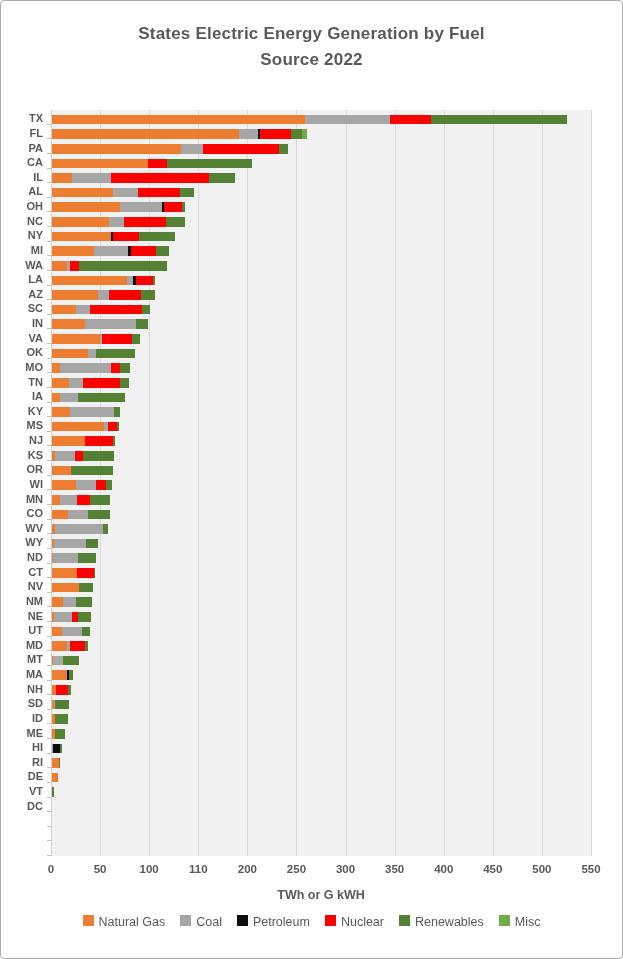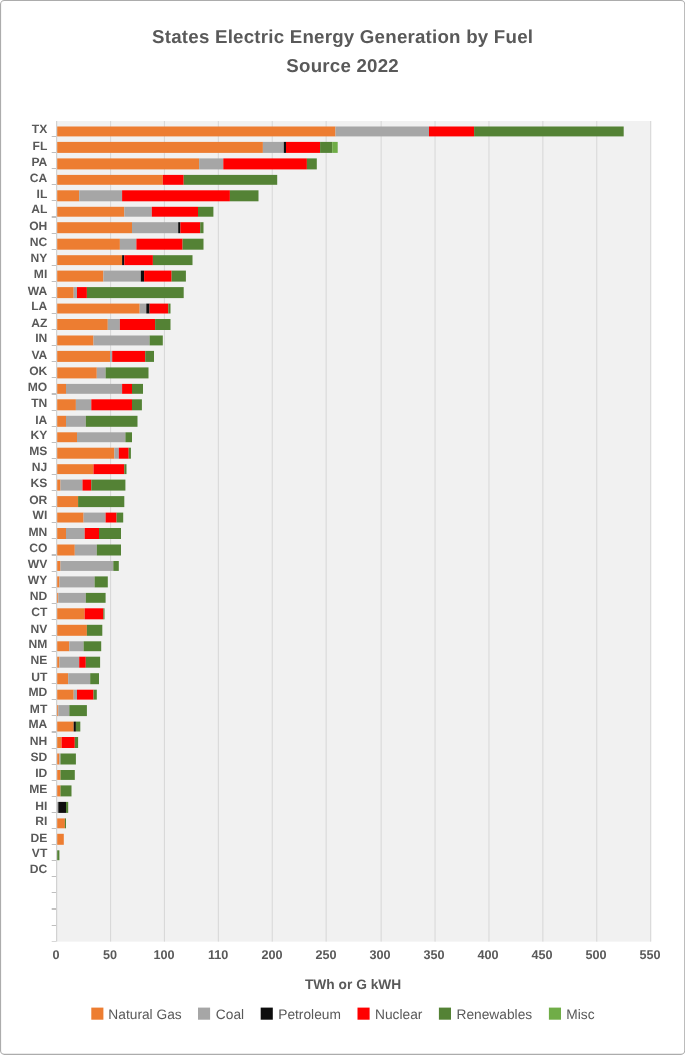--- a/index.html
+++ b/index.html
@@ -9,21 +9,21 @@
   .grid-line{position:absolute;top:0;width:1px;height:100%;background:#D9D9D9;}
   .ticks{position:absolute;left:-5px;top:0;width:4px;height:100%;
          background:repeating-linear-gradient(to bottom,transparent 0px,transparent 13.63px,#BFBFBF 13.63px,#BFBFBF 14.63px);}
   .row{position:relative;height:14.627px;display:flex;align-items:flex-end;}
   .row-label{position:absolute;left:-49px;width:40px;text-align:right;font-size:11px;font-weight:bold;color:#595959;line-height:1;}
   .seg{height:9.7px;flex:none;}
   .xaxis{position:relative;margin-left:50px;width:540px;height:16px;margin-top:7px;}
   .xaxis span{position:absolute;transform:translateX(-50%);font-size:11.5px;font-weight:bold;color:#595959;}
   .xlabel{margin-left:50px;width:540px;text-align:center;font-size:12.5px;font-weight:bold;color:#595959;margin-top:9px;}
   .legend{display:flex;justify-content:center;align-items:center;gap:15px;margin-top:13px;font-size:12.5px;color:#595959;}
-  .legend-item{display:flex;align-items:center;gap:5px;white-space:nowrap;}
+  .legend-item{display:flex;align-items:flex-start;gap:5px;white-space:nowrap;}
   .swatch{width:11px;height:11px;flex:none;}
 </style>
 </head>
 <body>
 
 <div class="frame">
   <div class="title">
     <span>States Electric Energy  Generation by Fuel</span><br>
     <span>Source 2022</span>
   </div>
@@ -128,20 +128,27 @@
         <div class="seg" style="width: 3.92727px; background: rgb(13, 13, 13);"></div>
         <div class="seg" style="width: 16.6909px; background: rgb(255, 0, 0);"></div>
         <div class="seg" style="width: 1.96364px; background: rgb(84, 130, 53);"></div>
       </div>
       <div class="row">
         <span class="row-label">AZ</span>
         <div class="seg" style="width: 46.1455px; background: rgb(237, 125, 49);"></div>
         <div class="seg" style="width: 10.8px; background: rgb(166, 166, 166);"></div>
         <div class="seg" style="width: 32.4px; background: rgb(255, 0, 0);"></div>
         <div class="seg" style="width: 13.7455px; background: rgb(84, 130, 53);"></div>
+      </div>
+      <div class="row">
+        <span class="row-label">SC</span>
+        <div class="seg" style="width: 23.5636px; background: rgb(237, 125, 49);"></div>
+        <div class="seg" style="width: 14.7273px; background: rgb(166, 166, 166);"></div>
+        <div class="seg" style="width: 52.0364px; background: rgb(255, 0, 0);"></div>
+        <div class="seg" style="width: 7.85455px; background: rgb(84, 130, 53);"></div>
       </div>
       <div class="row">
         <span class="row-label">IN</span>
         <div class="seg" style="width: 33.3818px; background: rgb(237, 125, 49);"></div>
         <div class="seg" style="width: 51.0545px; background: rgb(166, 166, 166);"></div>
         <div class="seg" style="width: 11.7818px; background: rgb(84, 130, 53);"></div>
       </div>
       <div class="row">
         <span class="row-label">VA</span>
         <div class="seg" style="width: 48.1091px; background: rgb(237, 125, 49);"></div>

